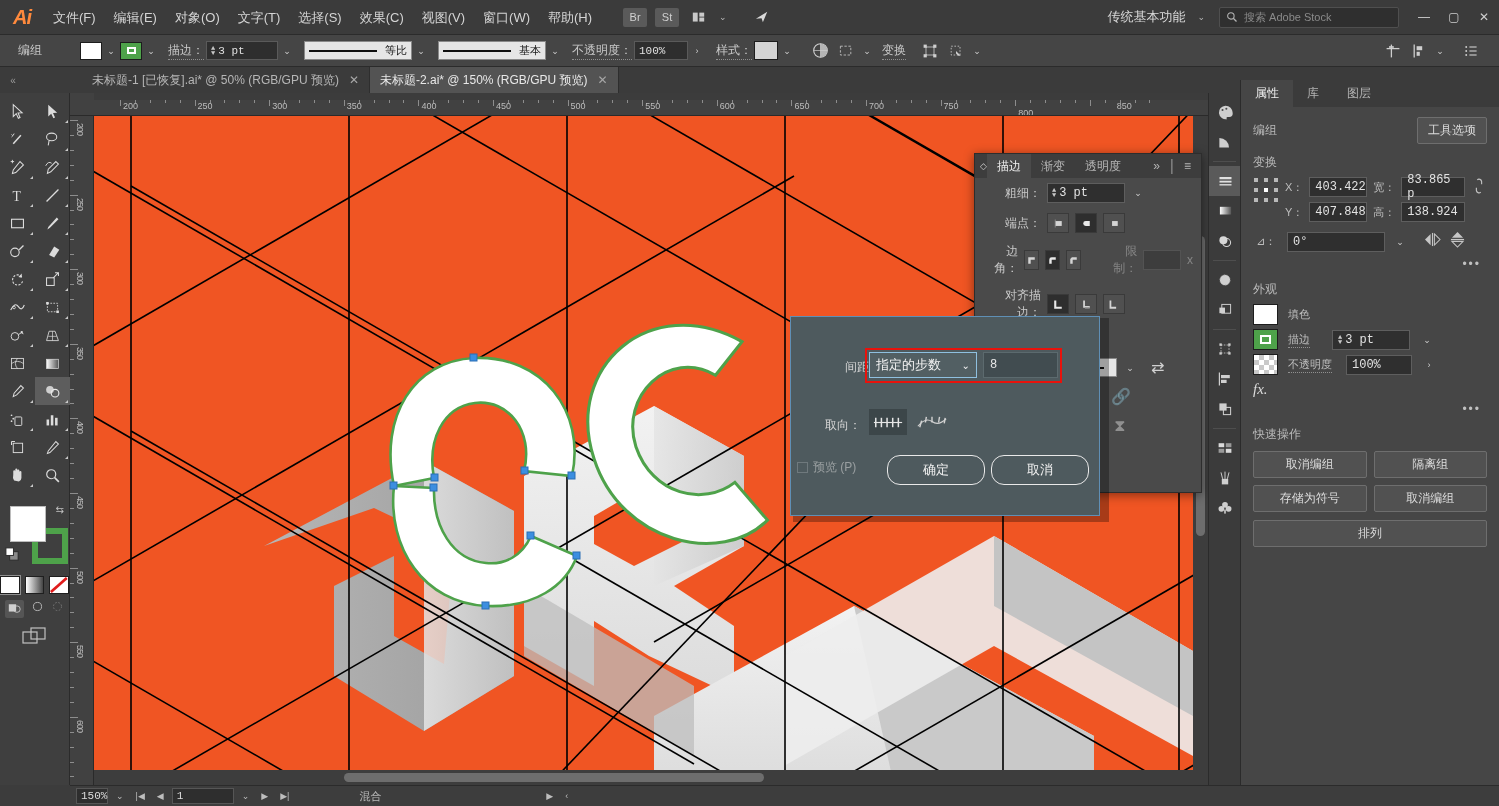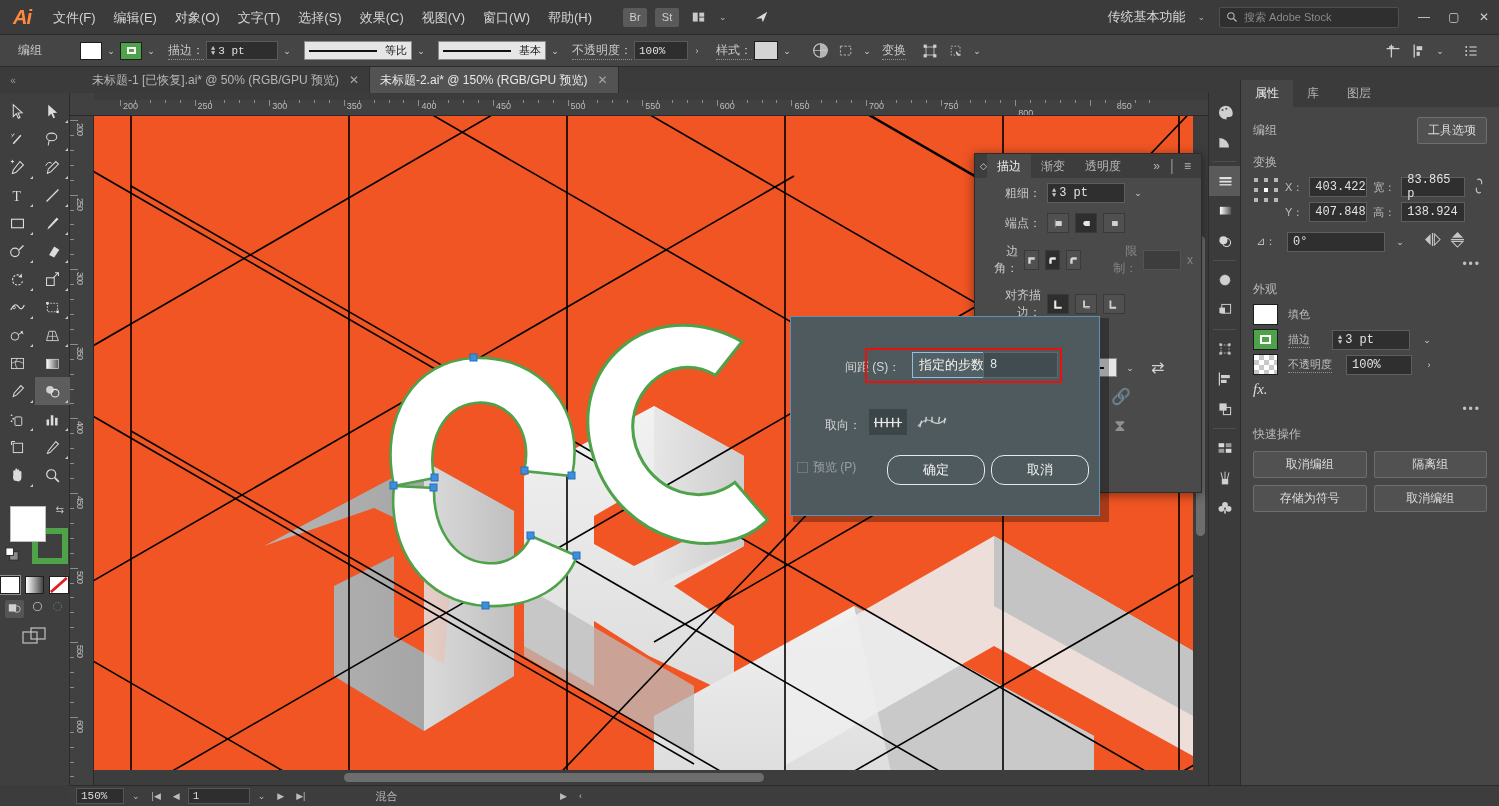--- a/index.html
+++ b/index.html
@@ -134,21 +134,21 @@
   .dialog { position:absolute; left:790px; top:316px; width:310px; height:200px;
      background:#4e5a5e; border:1px solid #5f8fb5; }
   .dlg-title { height:32px; background:#ffffff; color:#1a1a1a; font-size:14px;
      display:flex; align-items:center; padding:0 13px; }
   .dlg-body { position:relative; height:168px; }
   .dlg-lab { color:#d6d6d6; font-size:12px; }
   .redbox { position:absolute; left:74px; top:31px; width:197px; height:35px;
      border:2px solid #e8120c; }
   .dd-sel { position:absolute; left:78px; top:35px; width:108px; height:26px;
      background:#525f63; border:1px solid #8fc0e0; color:#f2f2f2; font-size:13px;
-     display:flex; align-items:center; justify-content:space-between; padding:0 6px;margin-left:43px;}
+     display:flex; align-items:center; justify-content:space-between; padding:0 6px;}
   .num-field { position:absolute; left:192px; top:35px; width:75px; height:26px;
      background:#414c50; border:1px solid #5c6a6e; color:#e8e8e8; font-size:12px;
      display:flex; align-items:center; padding:0 6px; font-family:"Liberation Mono",monospace;}
   .orient-btn { width:38px; height:26px; display:flex; align-items:center; justify-content:center;}
   .orient-btn.sel { background:#3c4649; }
   .pill { border:1px solid #e9e9e9; border-radius:13px; color:#f2f2f2; font-size:13px;
      padding:5px 0; width:98px; text-align:center; background:transparent;}
   .chk { width:11px; height:11px; border:1px solid #8b9498; display:inline-block; }
 
   
@@ -1166,24 +1166,27 @@
       <span class="dots">•••</span>
     </div>
 
     <div class="psec-title">快速操作</div>
     <div class="qa-grid">
       <div class="btn-outline">取消编组</div>
       <div class="btn-outline">隔离组</div>
       <div class="btn-outline">存储为符号</div>
       <div class="btn-outline">取消编组</div>
     </div>
+    <div style="padding:4px 12px;">
+      <div class="btn-outline">排列</div>
+    </div>
   </div>
 
   <div class="statusbar">
-    <div class="st-field" style="width:48px">150%</div>
+    <div class="st-field" style="width:32px">150%</div>
     <span class="st-ico">⌄</span>
     <span class="st-ico">|◀</span>
     <span class="st-ico">◀</span>
     <div class="st-field" style="width:62px">1</div>
     <span class="st-ico">⌄</span>
     <span class="st-ico">▶</span>
     <span class="st-ico">▶|</span>
     <div style="width:58px"></div>
     <span class="st-txt">混合</span>
     <div style="flex:1"></div>

